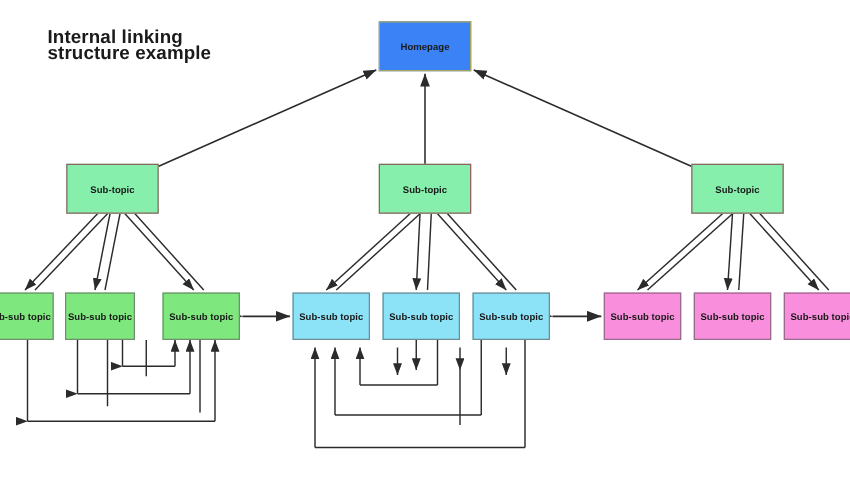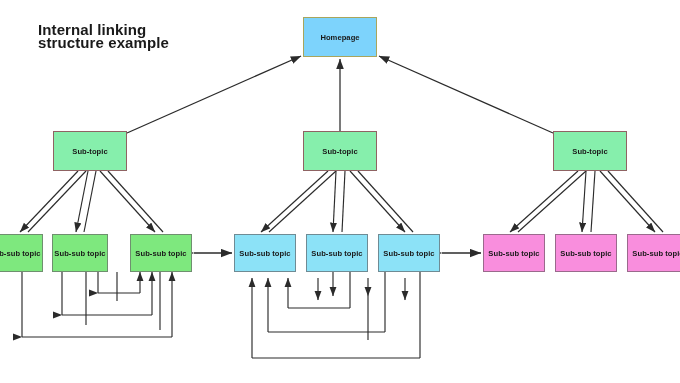--- a/index.html
+++ b/index.html
@@ -43,21 +43,21 @@
     display: flex;
     align-items: center;
     justify-content: center;
     font-size: 7.6px;
     font-weight: bold;
     color: #1a1a1a;
     text-align: center;
     letter-spacing: 0.05px;
     z-index: 3;
   }
-  .n-home   { background: #7dd3fc; border-color: #a9a55c; }
+  .n-home   { background: #3b82f6; border-color: #a9a55c; }
   .n-sub    { background: #86efac; border-color: #8f6363; }
   .n-green  { background: #7ee87e; border-color: #6f8f6f; }
   .n-cyan   { background: #8ce2f7; border-color: #6f8b94; }
   .n-mag    { background: #f98edd; border-color: #9a6a8c; }
 </style>
 </head>
 <body>
 
 <div id="canvas">
 

